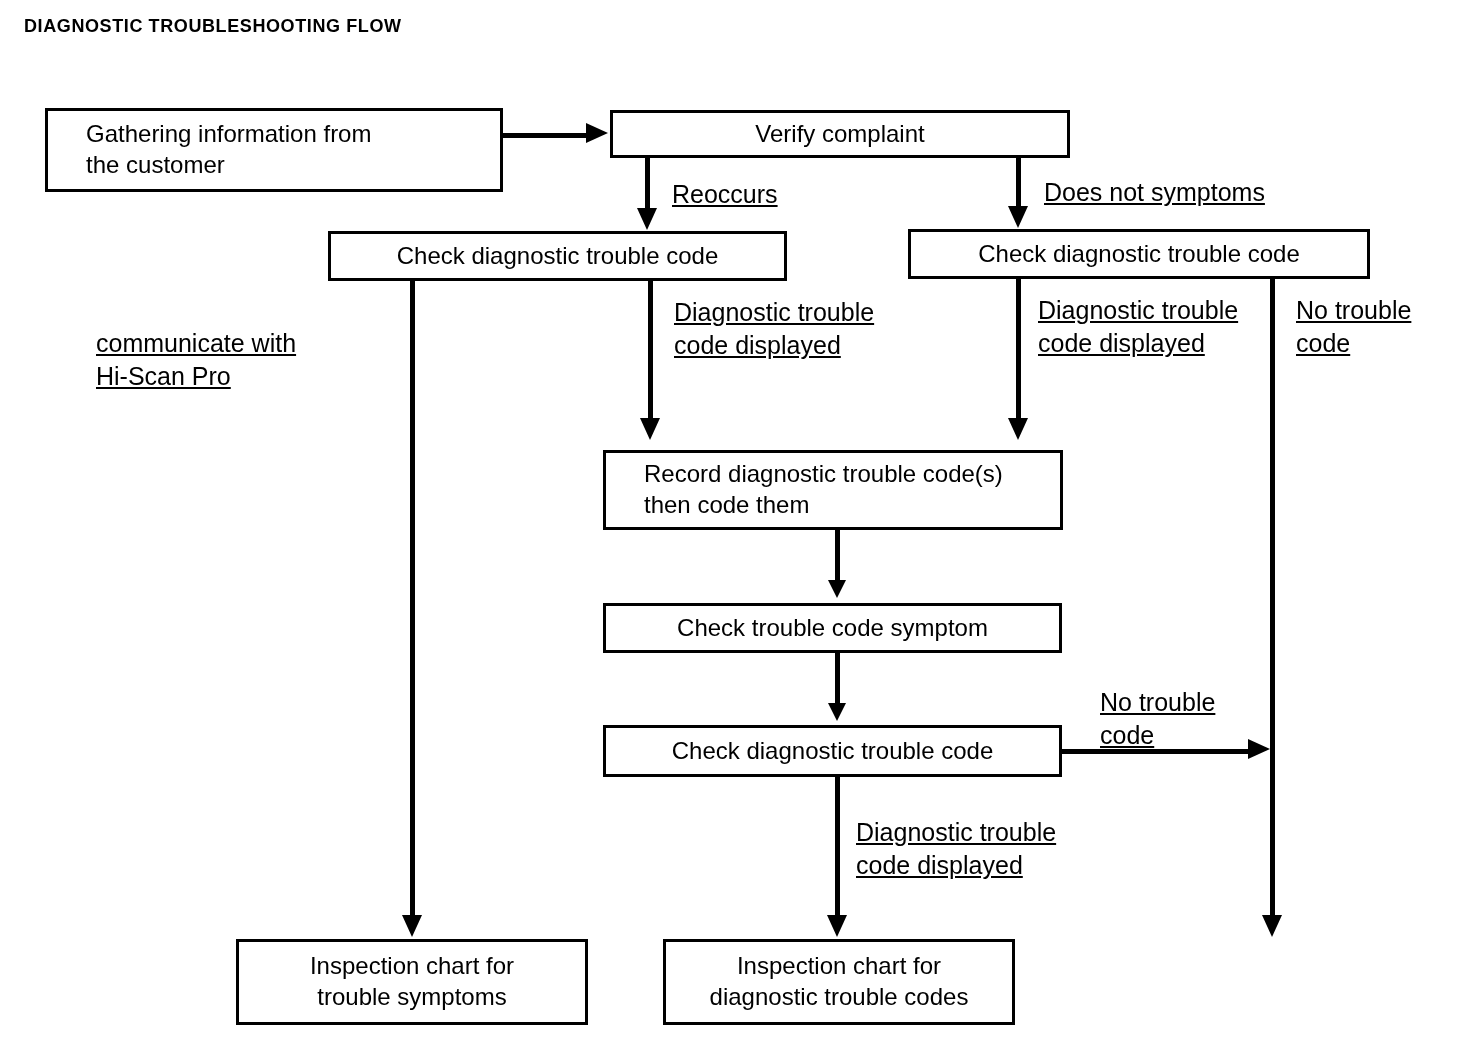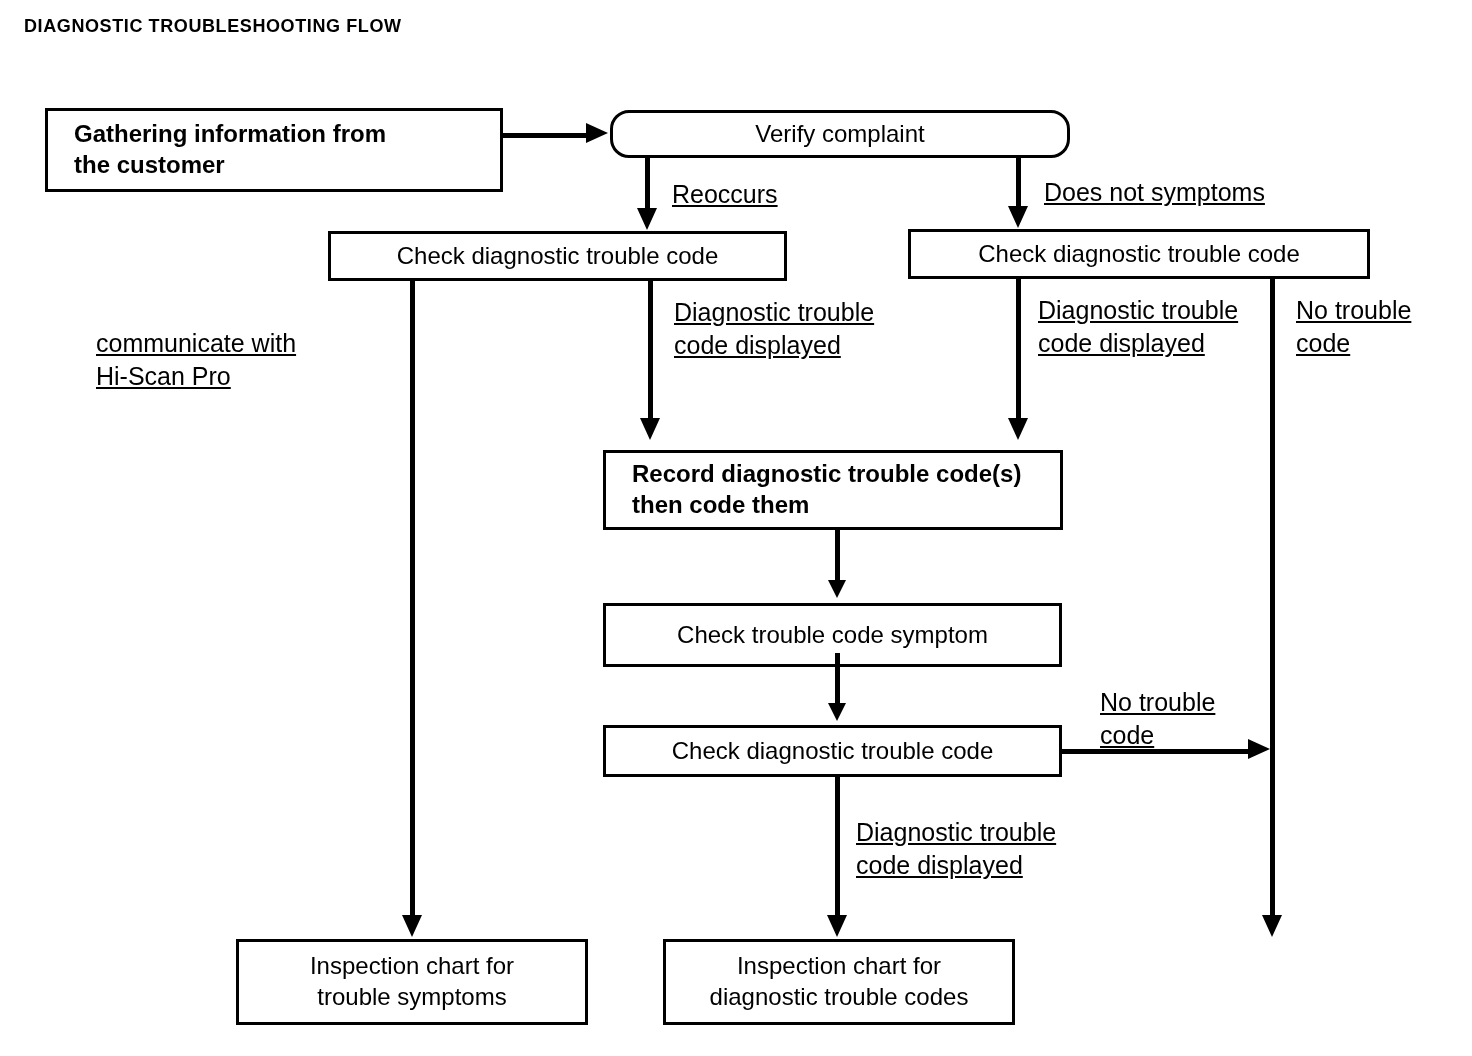--- a/index.html
+++ b/index.html
@@ -38,22 +38,21 @@
     font-size: 24px;
     line-height: 1.28;
   }
   .node.center-txt {
     align-items: center;
     text-align: center;
   }
   .node.left-txt {
     align-items: flex-start;
     text-align: left;
-    padding-left: 26px;
-    font-weight: bold;
+    padding-left: 38px;
   }
   .node .line {
     white-space: nowrap;
   }
   .edge-label {
     position: absolute;
     font-size: 25px;
     line-height: 1.32;
     white-space: nowrap;
     text-decoration: underline;
@@ -96,38 +95,38 @@
 
 <div id="canvas">
 
   <div class="title">DIAGNOSTIC TROUBLESHOOTING FLOW</div>
 
   <div class="node left-txt" style="left:45px; top:108px; width:458px; height:84px;">
     <div class="line">Gathering information from</div>
     <div class="line">the customer</div>
   </div>
 
-  <div class="node center-txt" style="left:610px; top:110px; width:460px; height:48px;border-radius:19px;">
+  <div class="node center-txt" style="left:610px; top:110px; width:460px; height:48px;">
     <div class="line">Verify complaint</div>
   </div>
 
   <div class="node center-txt" style="left:328px; top:231px; width:459px; height:50px;">
     <div class="line">Check diagnostic trouble code</div>
   </div>
 
   <div class="node center-txt" style="left:908px; top:229px; width:462px; height:50px;">
     <div class="line">Check diagnostic trouble code</div>
   </div>
 
   <div class="node left-txt" style="left:603px; top:450px; width:460px; height:80px;">
     <div class="line">Record diagnostic trouble code(s)</div>
     <div class="line">then code them</div>
   </div>
 
-  <div class="node center-txt" style="left:603px; top:603px; width:459px; height:64px;">
+  <div class="node center-txt" style="left:603px; top:603px; width:459px; height:50px;">
     <div class="line">Check trouble code symptom</div>
   </div>
 
   <div class="node center-txt" style="left:603px; top:725px; width:459px; height:52px;">
     <div class="line">Check diagnostic trouble code</div>
   </div>
 
   <div class="node center-txt" style="left:236px; top:939px; width:352px; height:86px;">
     <div class="line">Inspection chart for</div>
     <div class="line">trouble symptoms</div>

